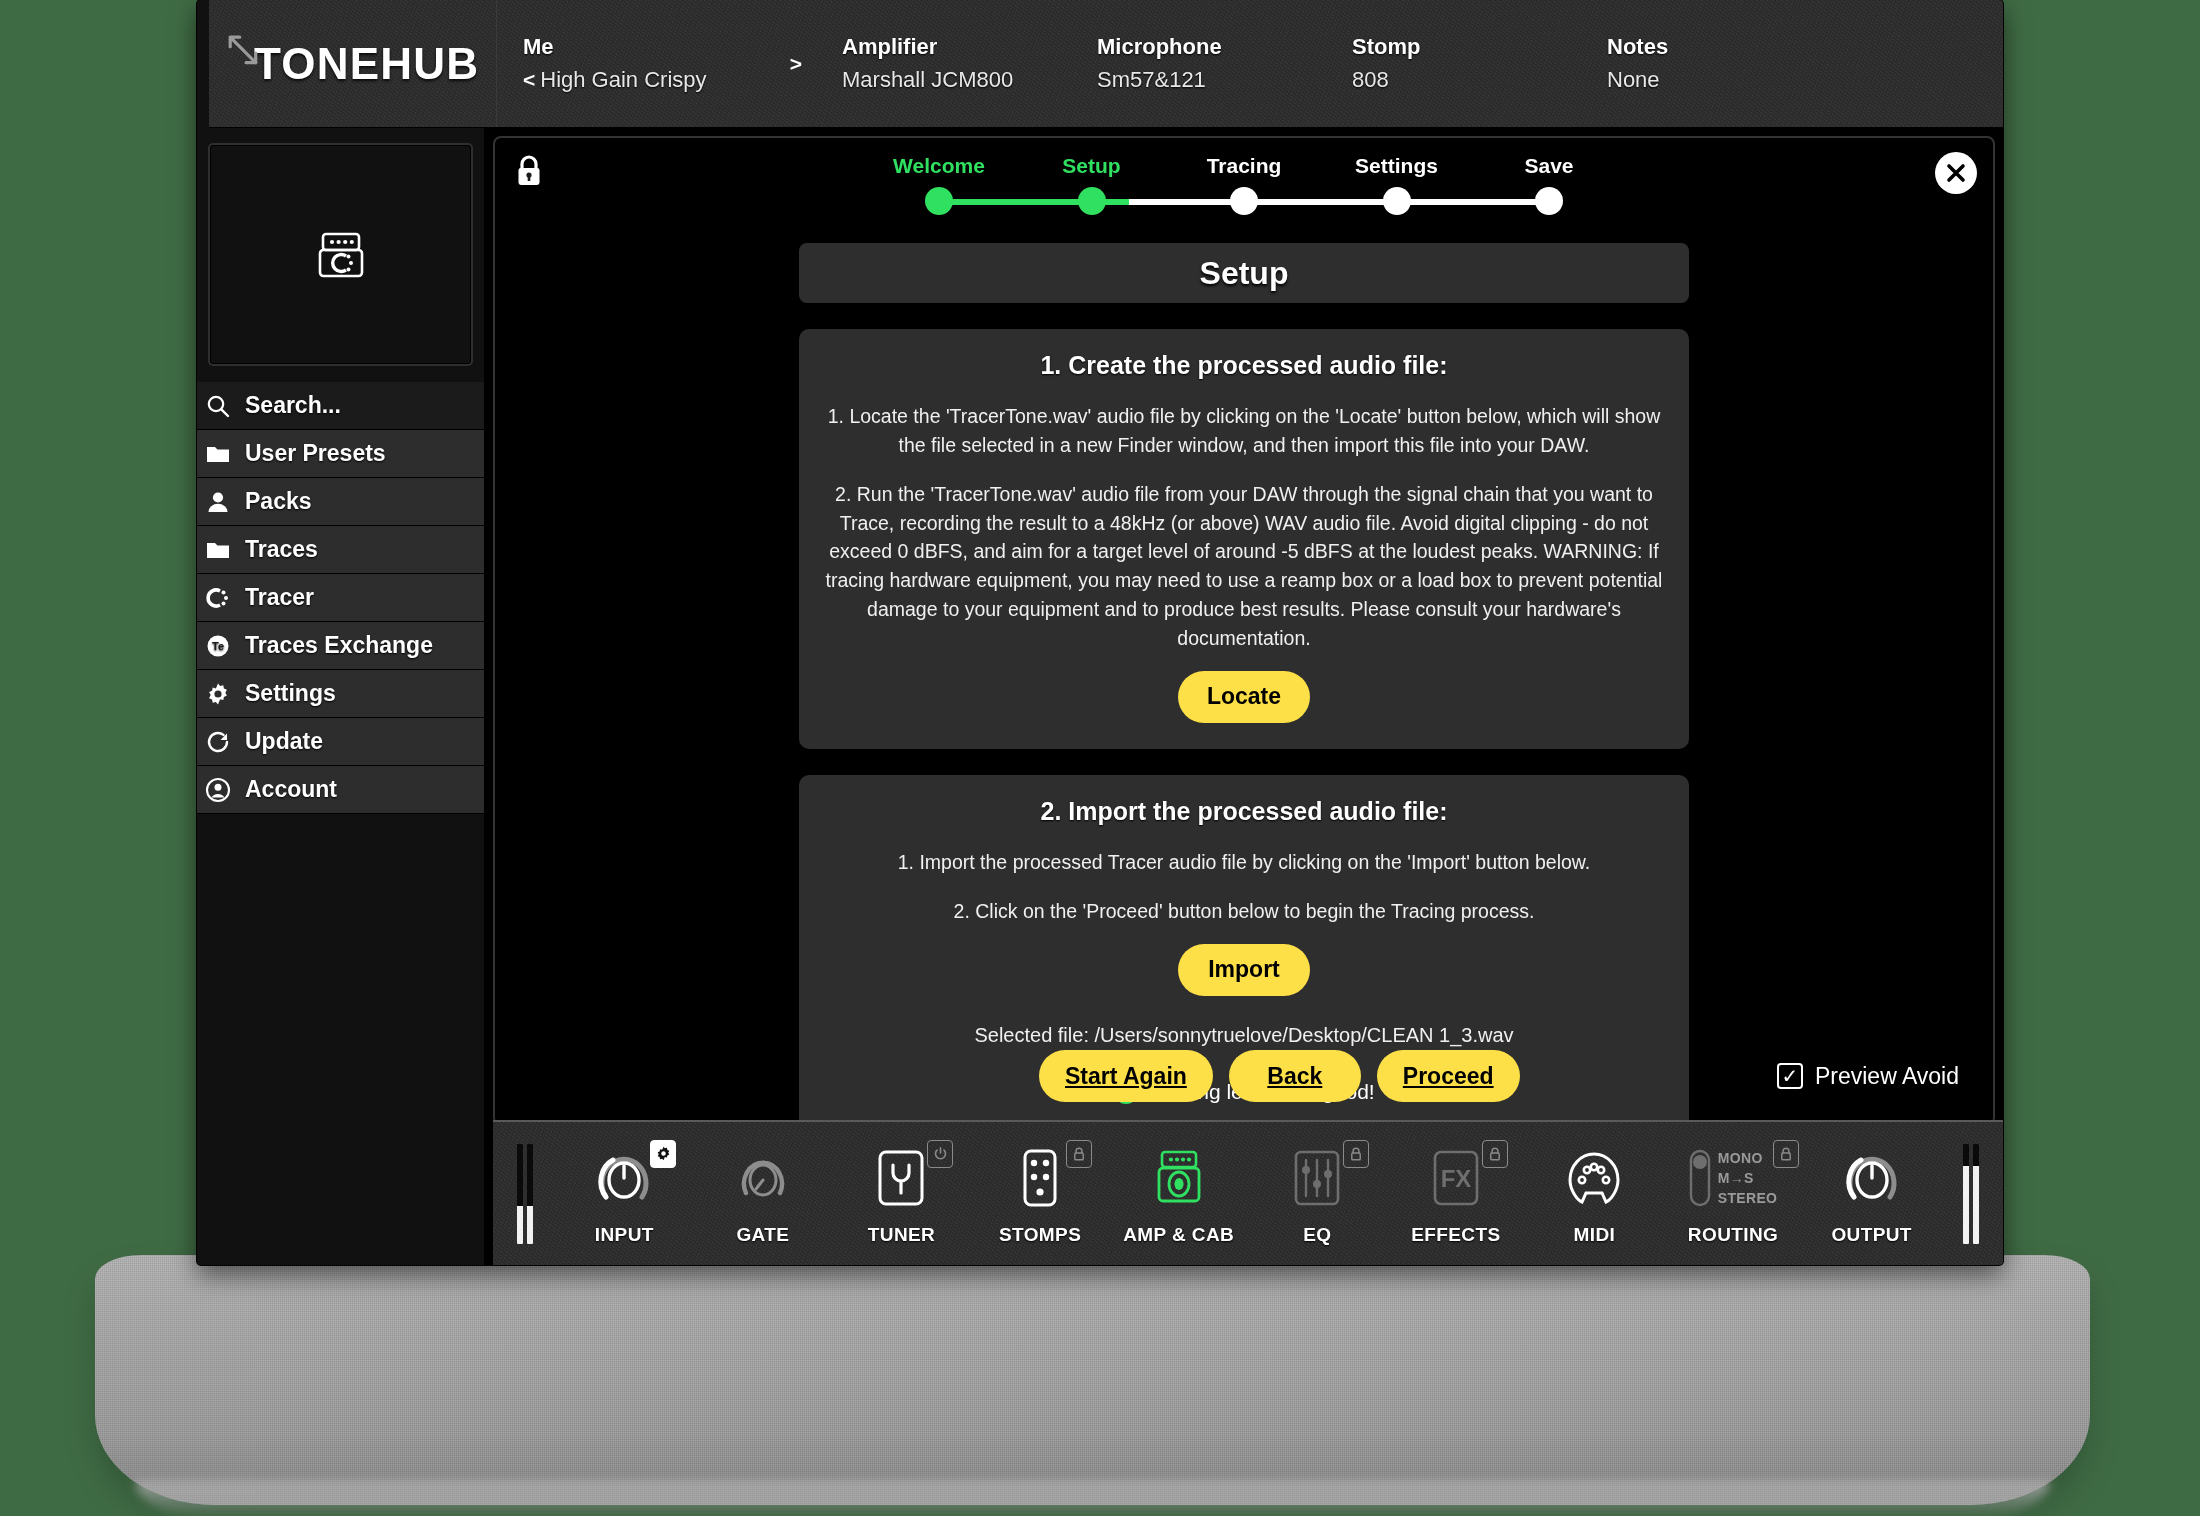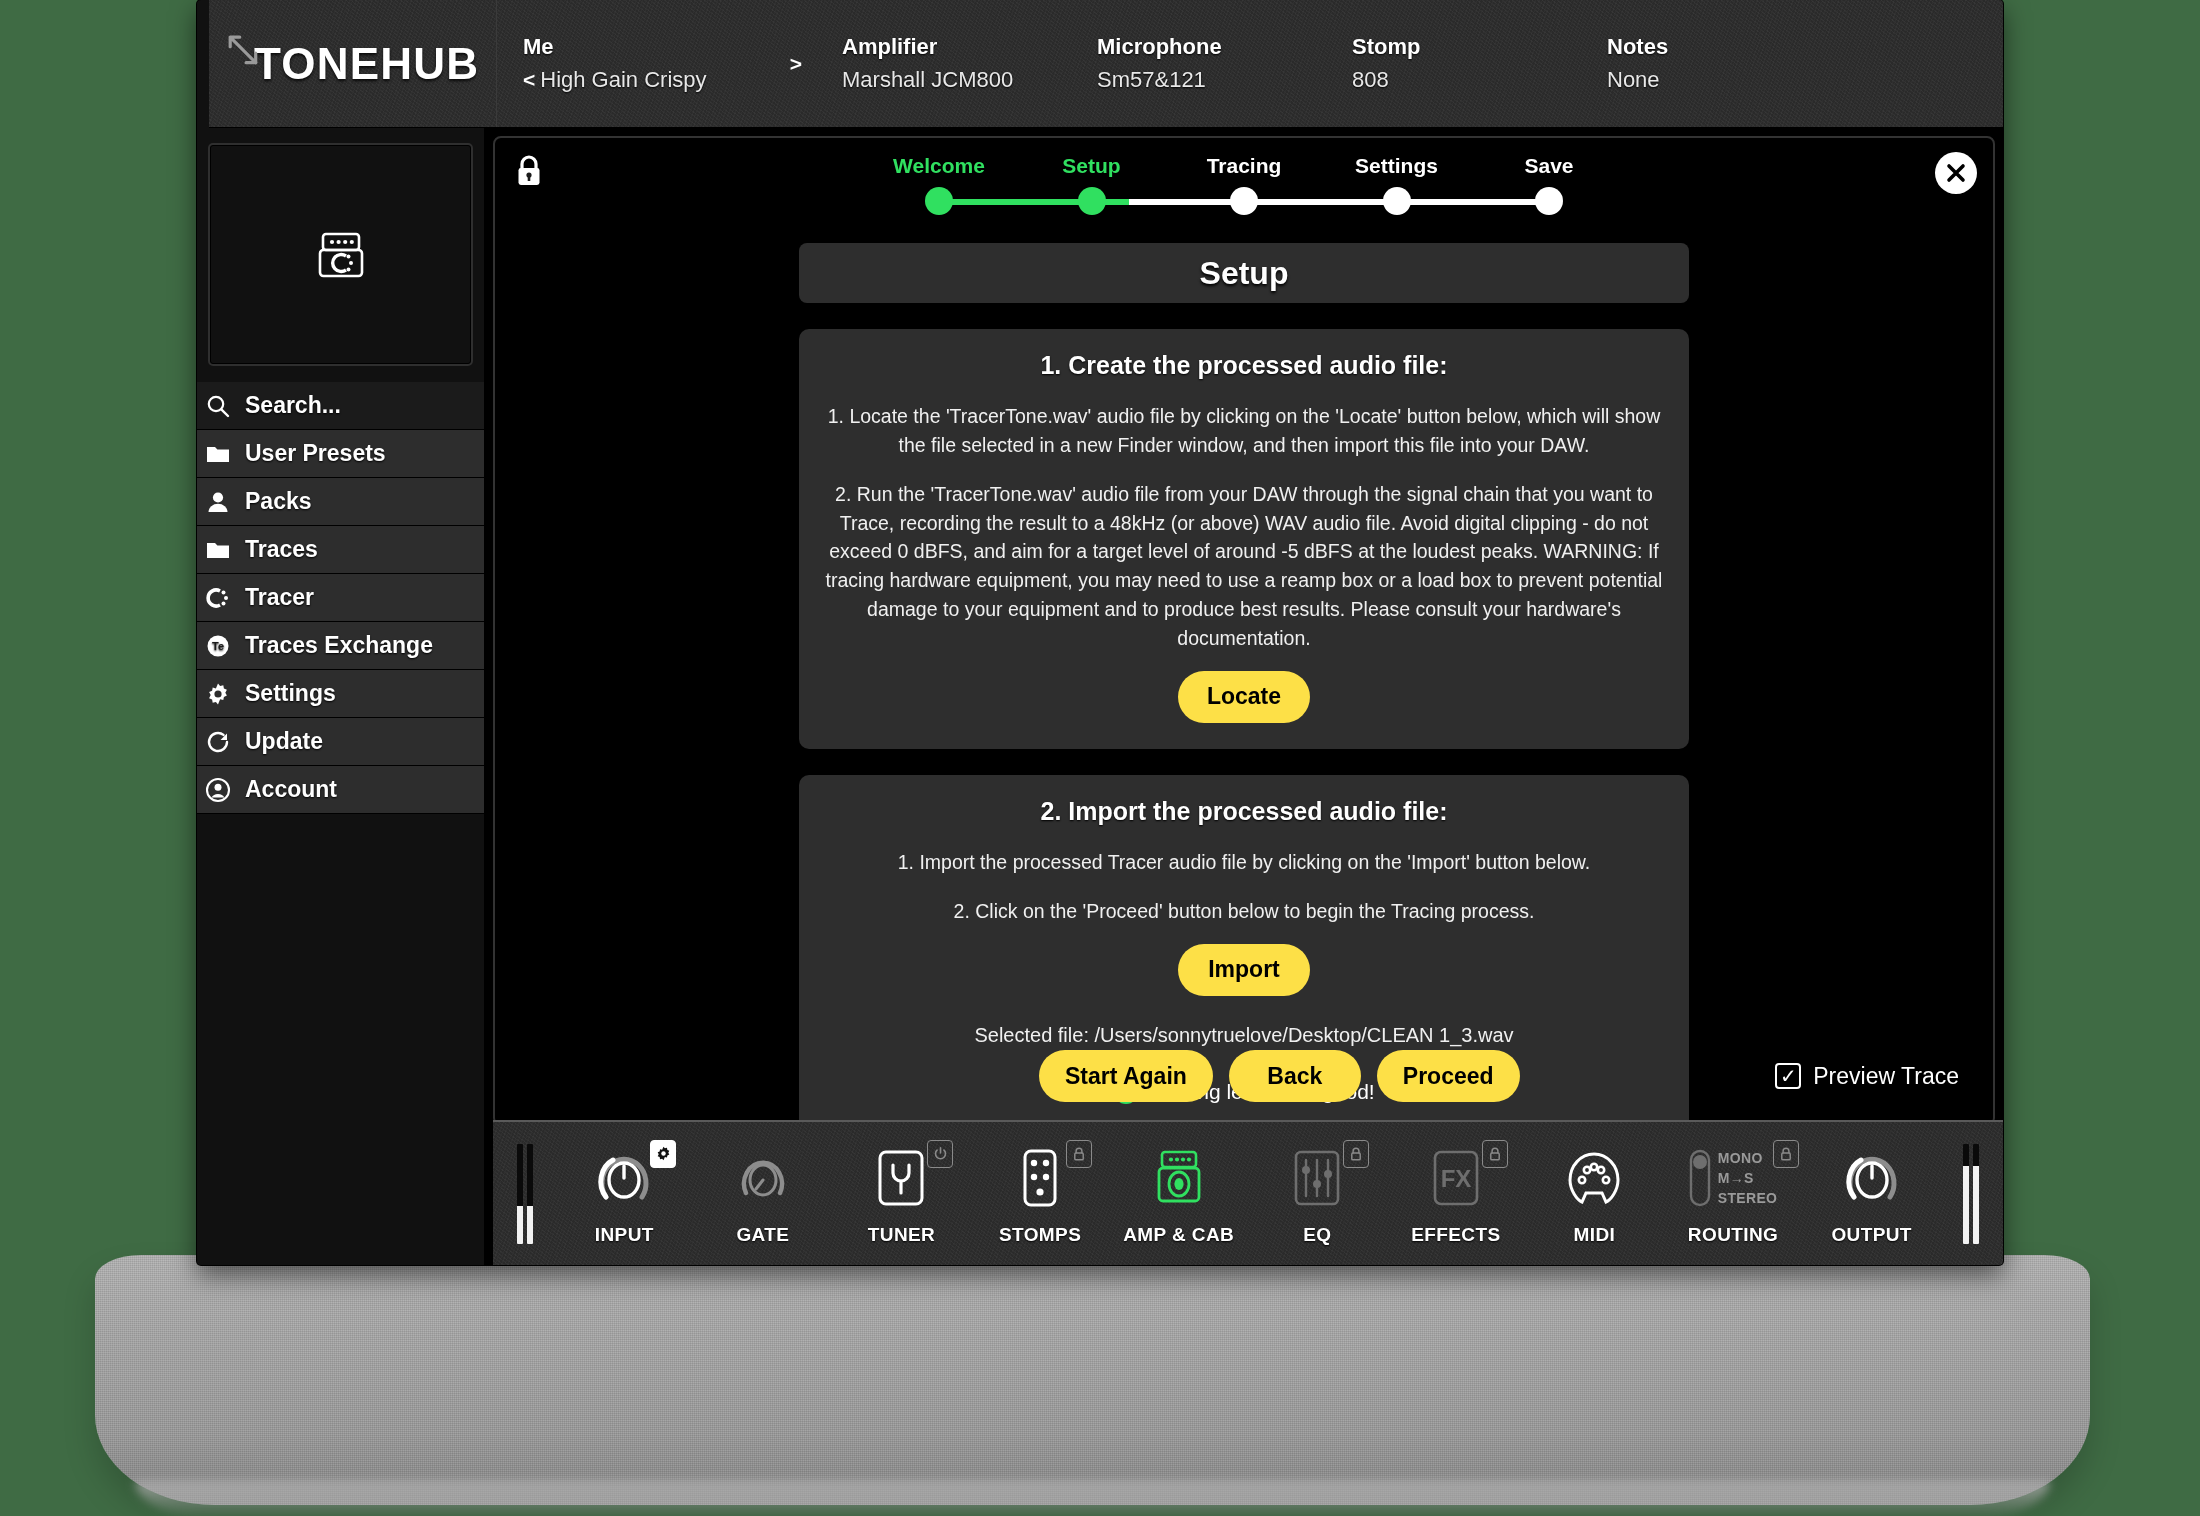--- a/index.html
+++ b/index.html
@@ -175,21 +175,21 @@
   }
   .selfile { color:#f0f0f0; font-size: 20px; margin-top: 28px; }
   .levelrow { display:flex; align-items:center; justify-content:center; gap:12px; margin-top: 32px; }
   .levelrow .txt { color:#fff; font-size: 21px; }
 
   .footer {
     position:absolute; left:0; right:0; bottom: 22px;
     display:flex; align-items:center; padding: 0 34px;
   }
   .footer .btns { display:flex; gap: 16px; margin-left: 510px; }
-  .footer .btns .pill { margin-top: 0; }
+  .footer .btns .pill { margin-top: 0; text-decoration: underline; }
   .preview {
     margin-left:auto; display:flex; align-items:center; gap: 12px;
     color:#fff; font-size: 23px; font-weight: 400;
   }
   .cbox {
     width: 26px; height: 26px; border:2px solid #fff; border-radius:4px;
     display:flex; align-items:center; justify-content:center;
     color:#fff; font-size: 20px; line-height: 1; cursor:pointer;
   }
 
@@ -432,21 +432,21 @@
         </div>
 
         <div class="footer">
           <div class="btns">
             <button class="pill">Start Again</button>
             <button class="pill">Back</button>
             <button class="pill">Proceed</button>
           </div>
           <div class="preview">
             <div class="cbox">✓</div>
-            <span>Preview Trace</span>
+            <span>Preview Avoid</span>
           </div>
         </div>
 
       </div>
 
       <div class="rack texture">
 
         <div class="meter">
           <div class="bar"></div>
             <div class="bar"></div>

